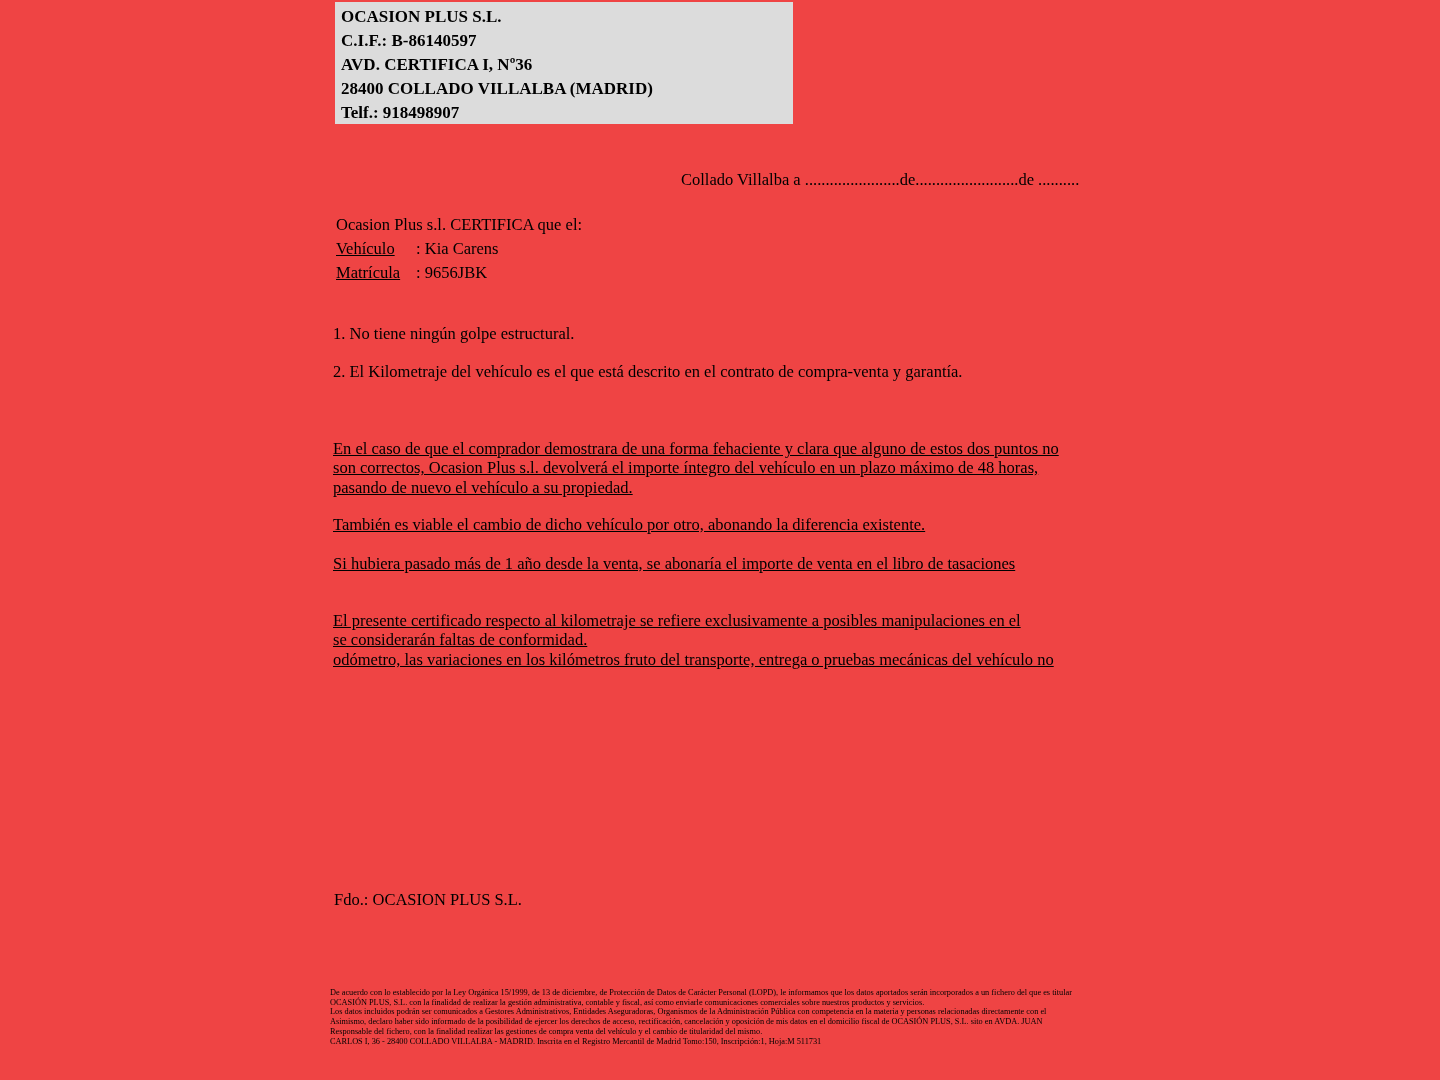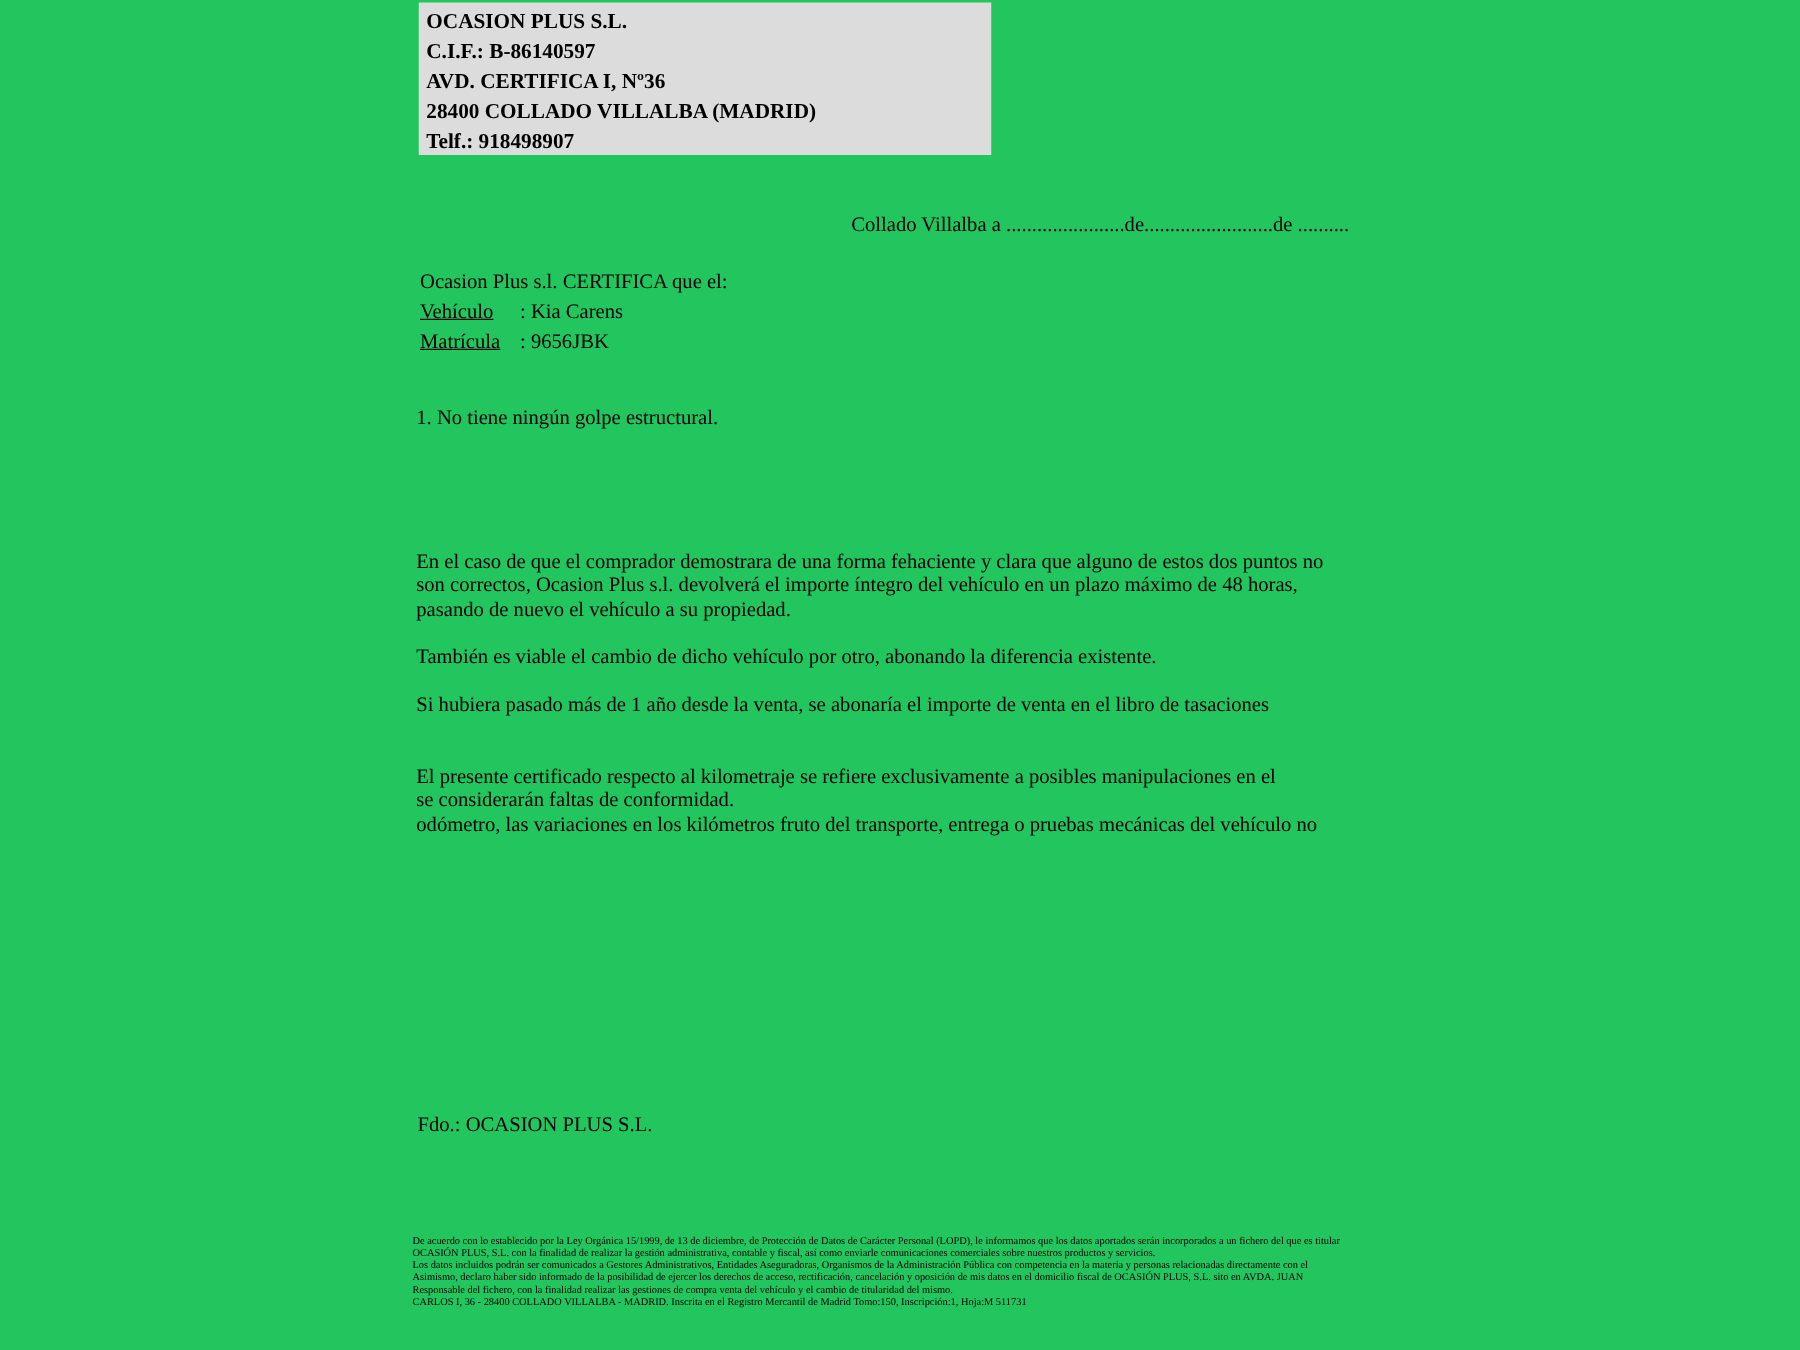--- a/index.html
+++ b/index.html
@@ -6,21 +6,21 @@
     margin: 0; padding: 0;
     background: #ffffff;
     width: 1440px; height: 1080px;
     font-family: "Liberation Serif", "DejaVu Serif", serif;
     color: #000000;
   }
   .page {
     position: relative;
     width: 1440px; height: 1080px;
     overflow: hidden;
-    background: #22c55e;
+    background: #ef4444;
   }
   .header-box {
     position: absolute;
     left: 335px; top: 2px;
     width: 458px; height: 122px;
     background: #dcdcdc;
     padding: 3px 0 0 6px;
     box-sizing: border-box;
   }
   .header-line {
@@ -50,21 +50,21 @@
     white-space: nowrap;
   }
   .point-1 { top: 324px; }
   .point-2 { top: 362px; }
   .para {
     position: absolute;
     left: 333px;
     font-size: 16.5px;
     line-height: 19.4px;
   }
-  .para div { white-space: nowrap; }
+  .para div { white-space: nowrap; text-decoration: underline; }
   .para-1 { top: 439px; }
   .para-2 { top: 515px; }
   .para-3 { top: 554px; }
   .para-4 { top: 611px; }
   .signature-line {
     position: absolute;
     left: 334px; top: 861px;
     font-size: 16.5px;
     white-space: nowrap;
     margin-top: 29px;
@@ -92,20 +92,21 @@
 
   <div class="date-line">Collado Villalba a .......................de.........................de ..........</div>
 
   <div class="cert-block">
     <div class="cert-line">Ocasion Plus s.l. CERTIFICA que el:</div>
     <div class="cert-line"><span class="cert-label-wrap"><span class="cert-label-text">Vehículo</span></span><span>:</span>&nbsp;<span>Kia Carens</span></div>
     <div class="cert-line"><span class="cert-label-wrap"><span class="cert-label-text">Matrícula</span></span><span>:</span>&nbsp;<span>9656JBK</span></div>
   </div>
 
   <div class="point point-1">1. No tiene ningún golpe estructural.</div>
+  <div class="point point-2">2. El Kilometraje del vehículo es el que está descrito en el contrato de compra-venta y garantía.</div>
 
   <div class="para para-1">
     <div>En el caso de que el comprador demostrara de una forma fehaciente y clara que alguno de estos dos puntos no</div>
     <div>son correctos, Ocasion Plus s.l. devolverá el importe íntegro del vehículo en un plazo máximo de 48 horas,</div>
     <div>pasando de nuevo el vehículo a su propiedad.</div>
   </div>
 
   <div class="para para-2">
     <div>También es viable el cambio de dicho vehículo por otro, abonando la diferencia existente.</div>
   </div>

